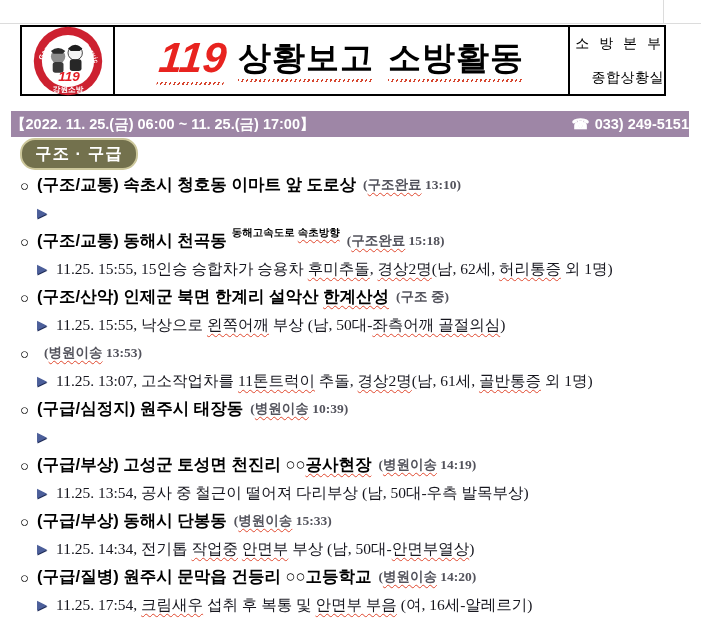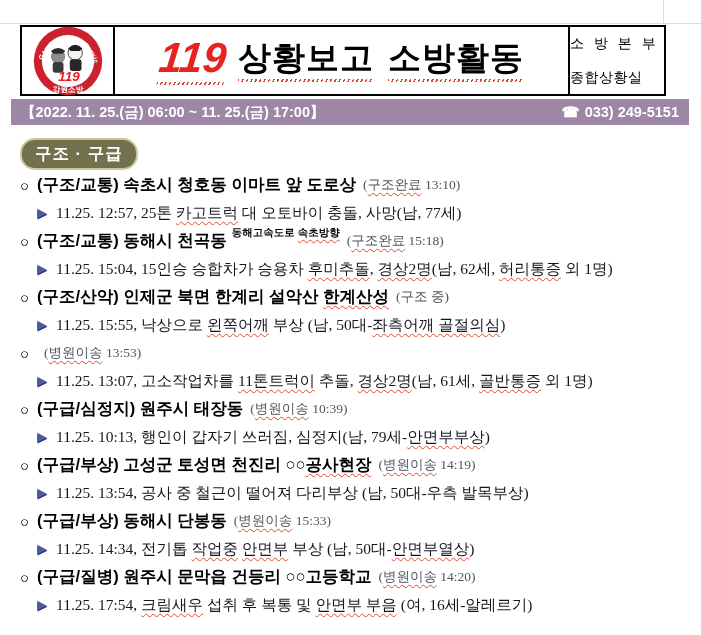--- a/index.html
+++ b/index.html
@@ -12,62 +12,62 @@
 
   
   .header-table{
     position:absolute;left:20px;top:25px;width:646px;height:71px;
     border:2px solid #000;box-sizing:border-box;display:flex;background:#fff;
   }
   .logo-cell{width:93px;border-right:2px solid #000;box-sizing:border-box;
     display:flex;align-items:center;justify-content:center;}
   .title-cell{flex:1;border-right:2px solid #000;box-sizing:border-box;
     display:flex;align-items:center;justify-content:center;gap:12px;}
-  .office-cell{width:94px;display:flex;flex-direction:column;align-items:flex-start;
+  .office-cell{width:94px;display:flex;flex-direction:column;align-items:flex-end;
     justify-content:center;gap:16px;font-size:14px;color:#000;}
   .office-l1{letter-spacing:3px;}
   .office-l2{letter-spacing:0.5px;}
 
   .brand119{
     font-style:italic;font-weight:bold;color:#e8231f;font-size:42px;line-height:1;
     transform:skewX(-6deg);padding-bottom:6px;
     background:repeating-linear-gradient(115deg,#d6452e 0 1.5px,transparent 1.5px 4px);
     background-size:100% 3px;background-position:0 100%;background-repeat:no-repeat;
   }
   .title-words{display:flex;gap:14px;}
   .title-word{
     font-size:33px;font-weight:bold;color:#000;letter-spacing:1px;line-height:1.15;
     padding-bottom:5px;
     background:repeating-linear-gradient(115deg,#d6452e 0 1.5px,transparent 1.5px 4px);
     background-size:100% 3px;background-position:0 100%;background-repeat:no-repeat;
   }
 
   
   .period-bar{
-    position:absolute;left:11px;top:99px;width:678px;height:26px;background:#9e86a6;
+    position:absolute;left:11px;top:111px;width:678px;height:26px;background:#9e86a6;
     color:#fff;font-weight:bold;font-size:14.5px;display:flex;align-items:center;
-    justify-content:space-between;padding:0 10px;box-sizing:border-box;white-space:nowrap;
+    justify-content:space-between;padding:0 0;box-sizing:border-box;white-space:nowrap;
   }
   .phone-wrap{display:flex;align-items:center;gap:5px;}
 
   
   .section-badge{
     position:absolute;left:20px;top:138px;background:#73714d;border:2px solid #ccc79b;
     border-radius:15px;color:#fff;font-weight:bold;font-size:16.5px;line-height:1;
     padding:5px 13px 6px 13px;letter-spacing:1px;
   }
 
   
   .incident-list{position:absolute;left:20px;top:171px;width:678px;}
   .line{height:28px;display:flex;align-items:center;white-space:nowrap;}
   .main-line{font-weight:bold;font-size:16.5px;color:#000;}
   .o-bullet{font-size:15px;font-weight:bold;margin-right:8px;color:#000;}
   .sup{font-size:10.5px;font-weight:bold;margin-left:5px;display:inline-block;
        transform:translateY(-8px);letter-spacing:0;}
-  .status{font-family:"Liberation Serif","DejaVu Serif",serif;font-weight:normal;
+  .status{font-family:"Liberation Serif","DejaVu Serif",serif;font-weight:bold;
           font-size:13.5px;color:#53535c;margin-left:7px;}
   .sub-line{padding-left:17px;font-family:"Liberation Serif","DejaVu Serif",serif;
             font-size:15.5px;color:#16161e;}
   .sub-bullet{color:#4c5f9a;font-size:13px;margin-right:9px;text-shadow:0.5px 0.5px 0 #1d2a55;}
   .wavy{
     text-decoration-line:underline;text-decoration-style:wavy;
     text-decoration-color:#e0482e;text-decoration-thickness:1px;text-underline-offset:3px;
   }
 </style>
 </head>
@@ -120,33 +120,32 @@
 
 <div class="incident-list">
     <div>
       <div class="line main-line">
         <span class="o-bullet">○</span>
         <span><span>(구조/교통) 속초시 청호동 이마트 앞 도로상</span></span>
         <span class="status">(<span class="wavy">구조완료</span> 13:10)</span>
       </div>
       <div class="line sub-line">
         <span class="sub-bullet">▶</span>
-        <span><span>11.25. 12:57, 25톤 </span><span class="wavy">카고트럭</span><span> 대 오토바이 충돌, 사망(남, 77세)</span></span>
       </div>
     </div>
     <div>
       <div class="line main-line">
         <span class="o-bullet">○</span>
         <span><span>(구조/교통) 동해시 천곡동</span></span>
         <span class="sup"><span>동해고속도로 </span><span class="wavy">속초방향</span></span>
         <span class="status">(<span class="wavy">구조완료</span> 15:18)</span>
       </div>
       <div class="line sub-line">
         <span class="sub-bullet">▶</span>
-        <span><span>11.25. 15:04, 15인승 승합차가 승용차 </span><span class="wavy">후미추돌</span><span>, </span><span class="wavy">경상2명</span><span>(남, 62세, </span><span class="wavy">허리통증</span><span> 외 1명)</span></span>
+        <span><span>11.25. 15:55, 15인승 승합차가 승용차 </span><span class="wavy">후미추돌</span><span>, </span><span class="wavy">경상2명</span><span>(남, 62세, </span><span class="wavy">허리통증</span><span> 외 1명)</span></span>
       </div>
     </div>
     <div>
       <div class="line main-line">
         <span class="o-bullet">○</span>
         <span><span>(구조/산악) 인제군 북면 한계리 설악산 </span><span class="wavy">한계산성</span></span>
         <span class="status">(<span>구조</span> 중)</span>
       </div>
       <div class="line sub-line">
         <span class="sub-bullet">▶</span>
@@ -164,21 +163,20 @@
       </div>
     </div>
     <div>
       <div class="line main-line">
         <span class="o-bullet">○</span>
         <span><span>(구급/심정지) 원주시 태장동</span></span>
         <span class="status">(<span class="wavy">병원이송</span> 10:39)</span>
       </div>
       <div class="line sub-line">
         <span class="sub-bullet">▶</span>
-        <span><span>11.25. 10:13, 행인이 갑자기 쓰러짐, 심정지(남, 79세-</span><span class="wavy">안면부부상</span><span>)</span></span>
       </div>
     </div>
     <div>
       <div class="line main-line">
         <span class="o-bullet">○</span>
         <span><span>(구급/부상) 고성군 토성면 천진리 ○○</span><span class="wavy">공사현장</span></span>
         <span class="status">(<span class="wavy">병원이송</span> 14:19)</span>
       </div>
       <div class="line sub-line">
         <span class="sub-bullet">▶</span>

